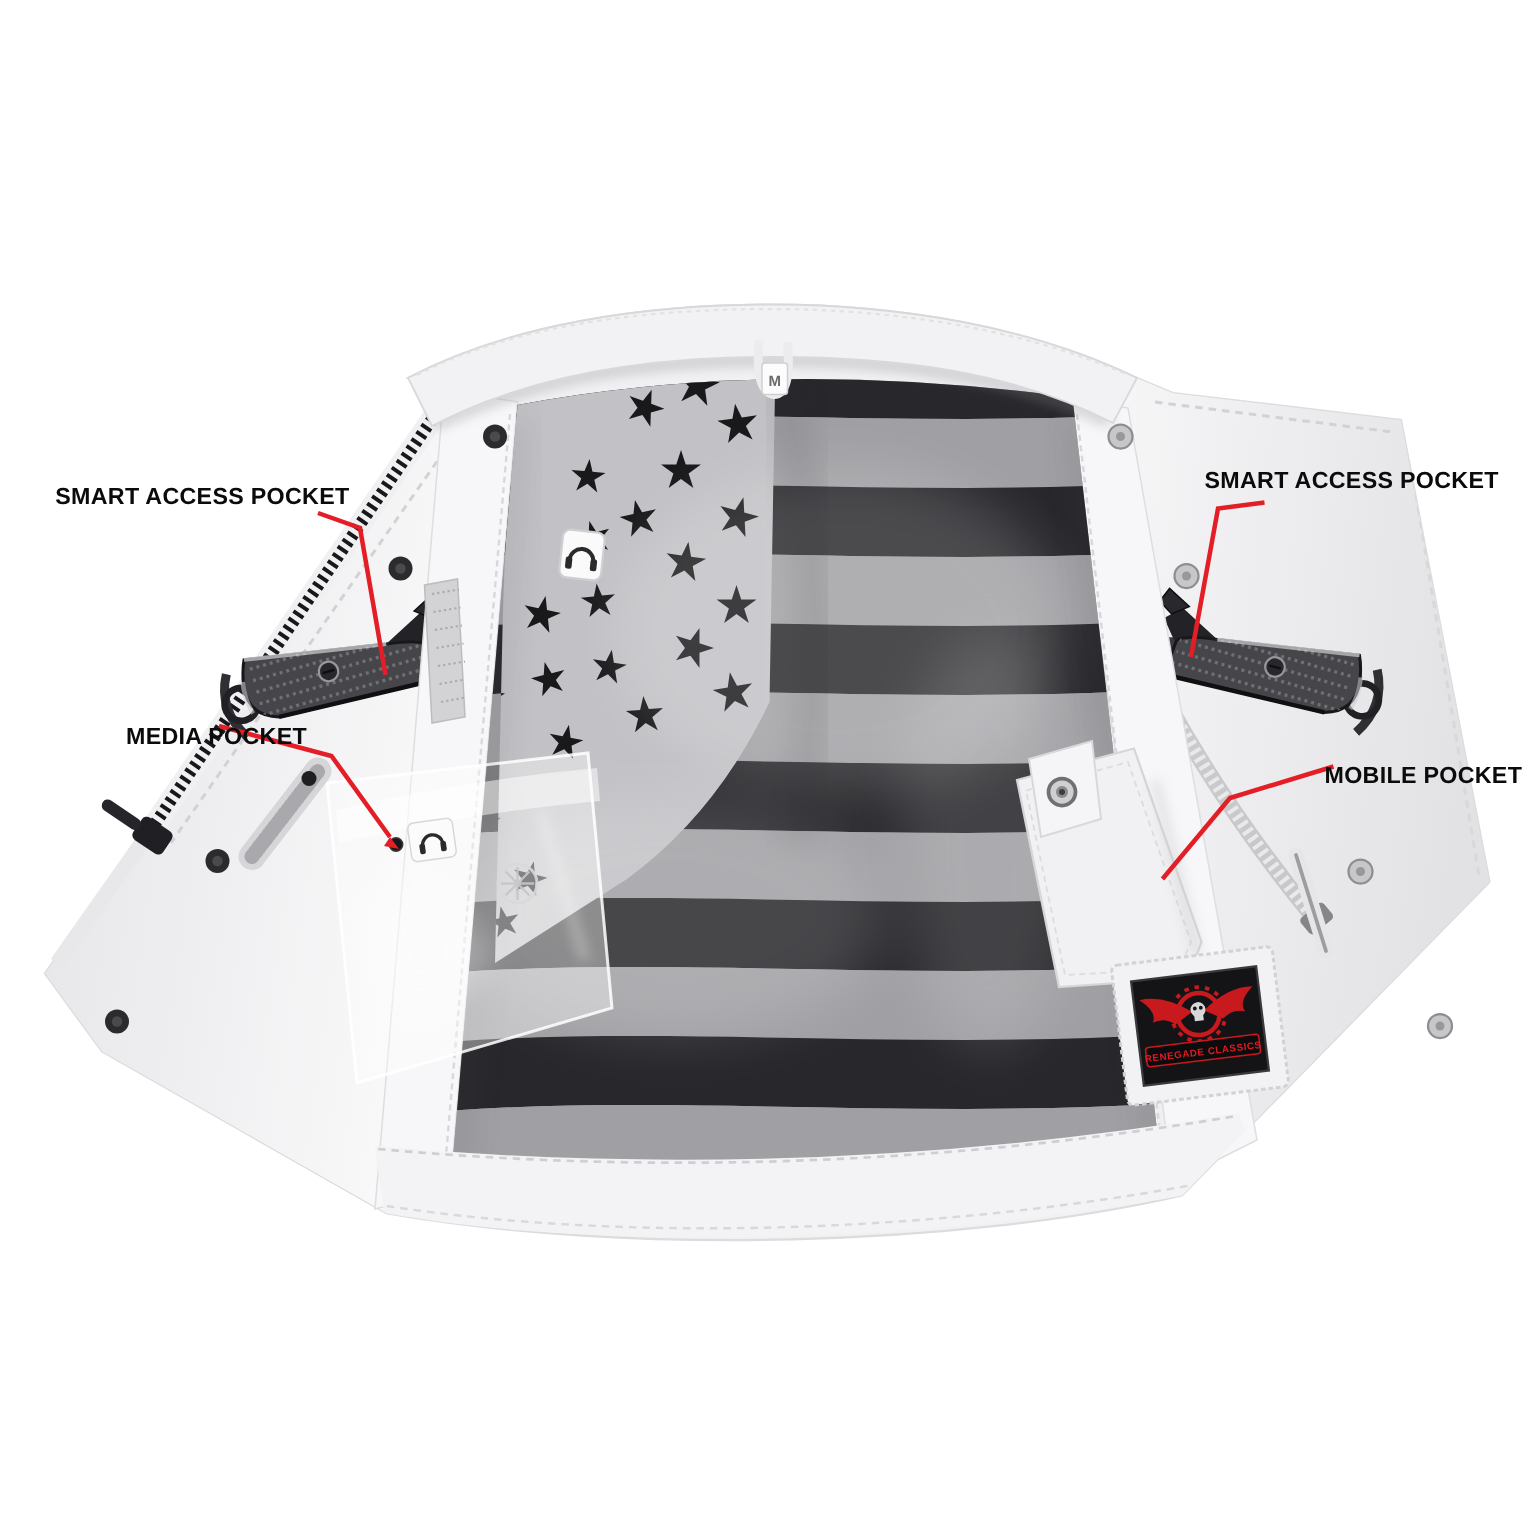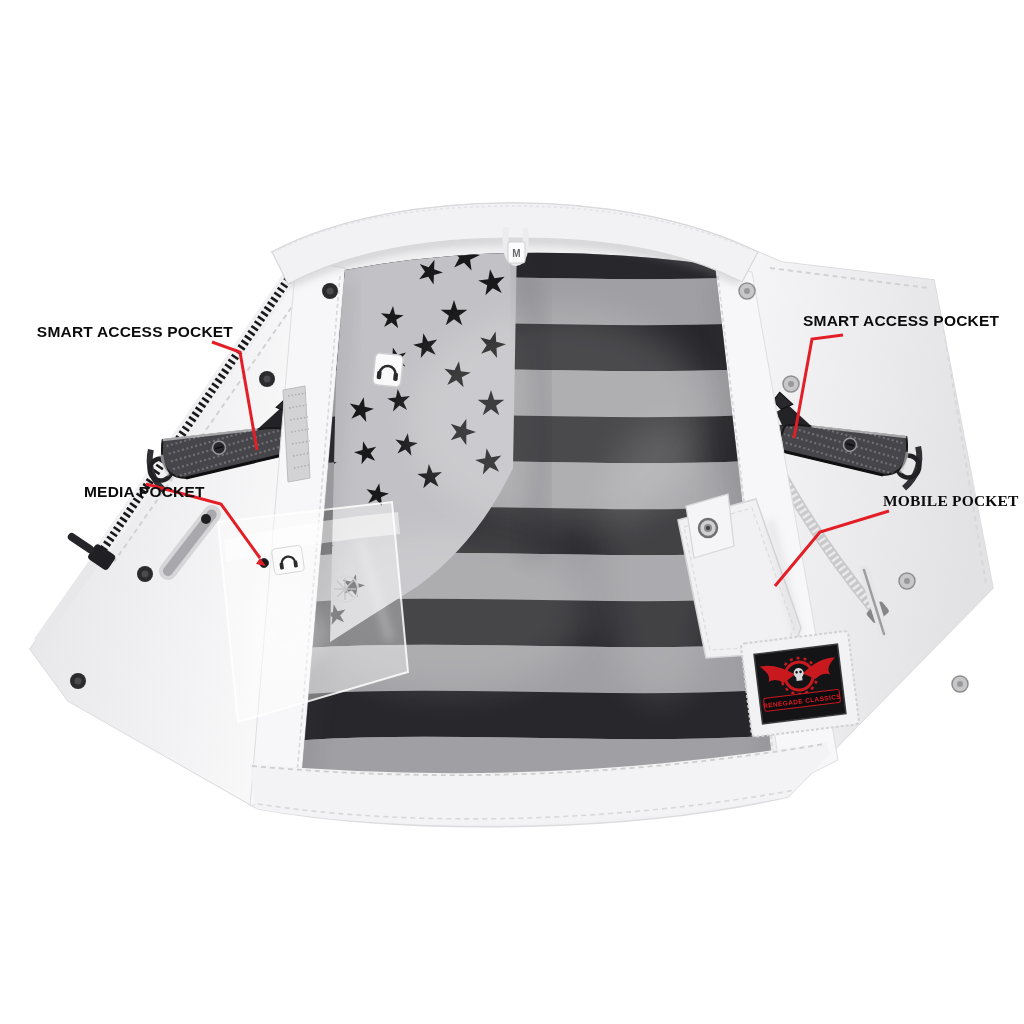--- a/index.html
+++ b/index.html
@@ -309,15 +309,15 @@
     <path d="M260,558 L266,566 L256,564 Z" fill="#e41e26" stroke="none"></path>
   </g>
 </svg>
 
 <div class="callout ra" style="left:0px;top:324px;width:233px;">SMART ACCESS POCKET</div>
 
 <div class="callout" style="left:43px;top:484px;margin-left:41px;">MEDIA POCKET</div>
 
 <div class="callout" style="left:803px;top:313px;">SMART ACCESS POCKET</div>
 
-<div class="callout" style="left:883px;top:493px;font-family:Liberation Serif, serif;">MOBILE POCKET</div>
+<div class="callout" style="left:883px;top:510px;">MOBILE POCKET</div>
 
 </div>
 
 </body></html>

